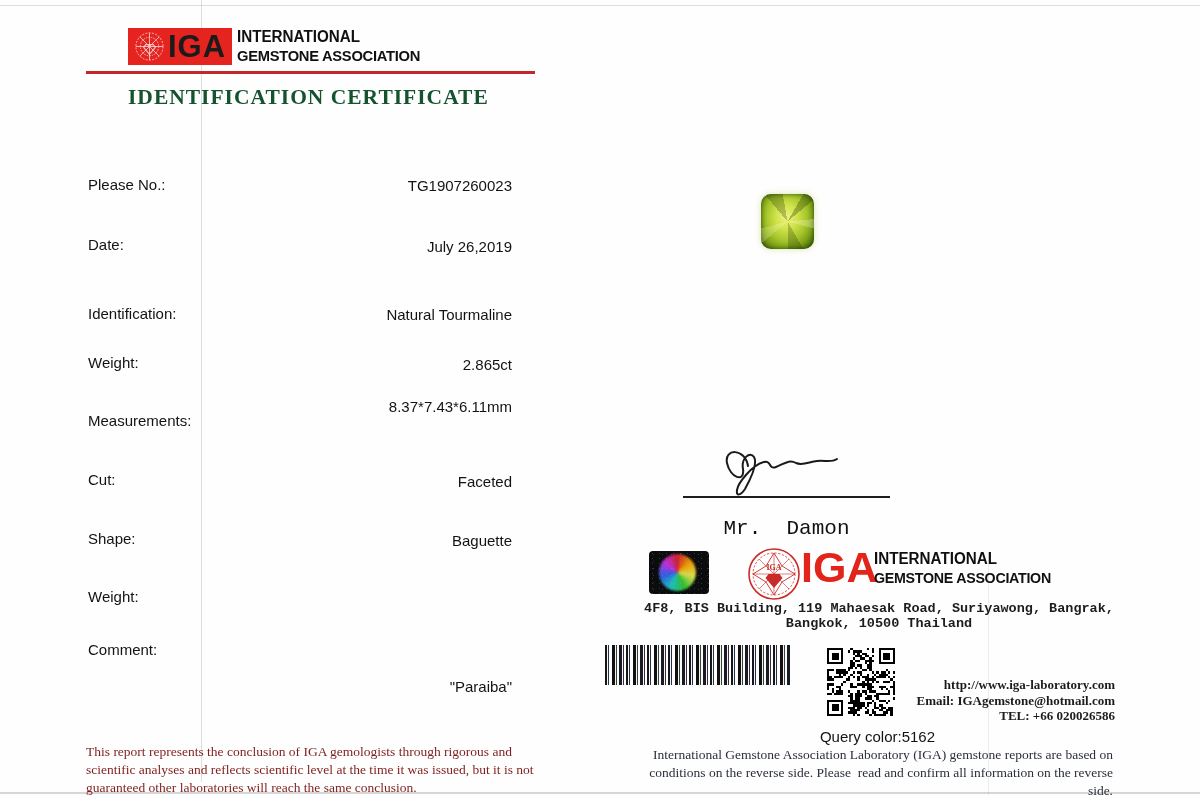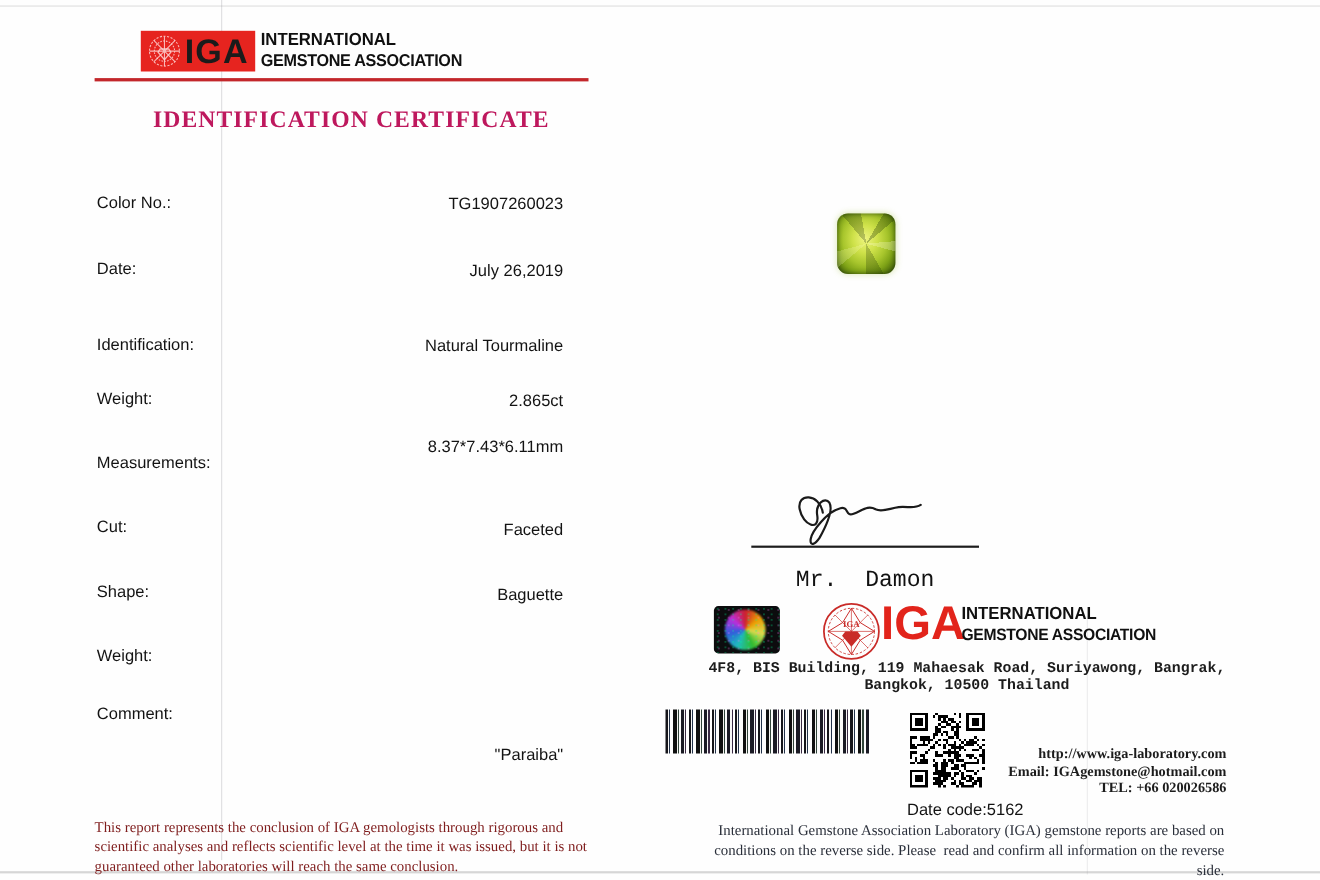--- a/index.html
+++ b/index.html
@@ -16,22 +16,22 @@
   
   .logo-box{left:128px;top:28px;width:104px;height:37px;background:#e6241f;}
   .logo-emblem{position:absolute;left:5px;top:2px;width:33px;height:33px;opacity:.9;}
   .logo-iga{position:absolute;left:40px;top:0;line-height:37px;font-weight:bold;font-size:31px;
             letter-spacing:1px;color:#1b1b1b;}
   .logo-text{left:237px;top:27px;font-weight:bold;color:#101010;line-height:19px;
              transform:scaleX(.95);transform-origin:left top;}
   .logo-text .l1{font-size:16px;}
   .logo-text .l2{font-size:15.5px;letter-spacing:-.3px;}
   .red-rule{left:86px;top:71px;width:449px;height:3px;background:#c3272b;}
-  .title{left:127px;top:84px;margin:12px;font-family:"Liberation Serif",serif;font-weight:bold;
-         font-size:21.5px;letter-spacing:1px;color:#be185d;}
+  .title{left:127px;top:84px;margin:1px;font-family:"Liberation Serif",serif;font-weight:bold;
+         font-size:21.5px;letter-spacing:1px;color:#14532d;}
 
   
   .flabel{left:88px;font-size:15px;color:#131313;}
   .fvalue{left:200px;width:312px;text-align:right;font-size:15px;color:#131313;}
 
   .disclaimer-left{left:86px;top:743px;width:470px;margin:0;font-family:"Liberation Serif",serif;
                    font-size:13.5px;line-height:1.32;color:#7f1d1d;}
 
   
   .gem{left:761px;top:194px;width:53px;height:55px;border-radius:10px;
@@ -104,21 +104,21 @@
     </svg>
     <span class="logo-iga">IGA</span>
   </div>
   <div class="abs logo-text">
     <div class="l1">INTERNATIONAL</div>
     <div class="l2">GEMSTONE ASSOCIATION</div>
   </div>
   <div class="abs red-rule"></div>
   <h1 class="abs title">IDENTIFICATION CERTIFICATE</h1>
 
-  <div class="abs flabel" style="top:176px">Color No.:</div>
+  <div class="abs flabel" style="top:176px">Please No.:</div>
   <div class="abs fvalue" style="top:177px">TG1907260023</div>
 
   <div class="abs flabel" style="top:236px">Date:</div>
   <div class="abs fvalue" style="top:238px">July 26,2019</div>
 
   <div class="abs flabel" style="top:305px">Identification:</div>
   <div class="abs fvalue" style="top:306px">Natural Tourmaline</div>
 
   <div class="abs flabel" style="top:354px">Weight:</div>
   <div class="abs fvalue" style="top:356px">2.865ct</div>
@@ -464,16 +464,16 @@
         <rect x="27" y="28" width="1" height="1"></rect>
       </g>
   </svg>
 
   <div class="abs contact">
     <div>http://www.iga-laboratory.com</div>
     <div>Email: IGAgemstone@hotmail.com</div>
     <div>TEL: +66 020026586</div>
   </div>
 
-  <div class="abs query">Date code:5162</div>
+  <div class="abs query">Query color:5162</div>
   <p class="abs disclaimer-right">International Gemstone Association Laboratory (IGA) gemstone reports are based on conditions on the reverse side. Please  read and confirm all information on the reverse side.</p>
 
 </div>
 
 </body></html>

